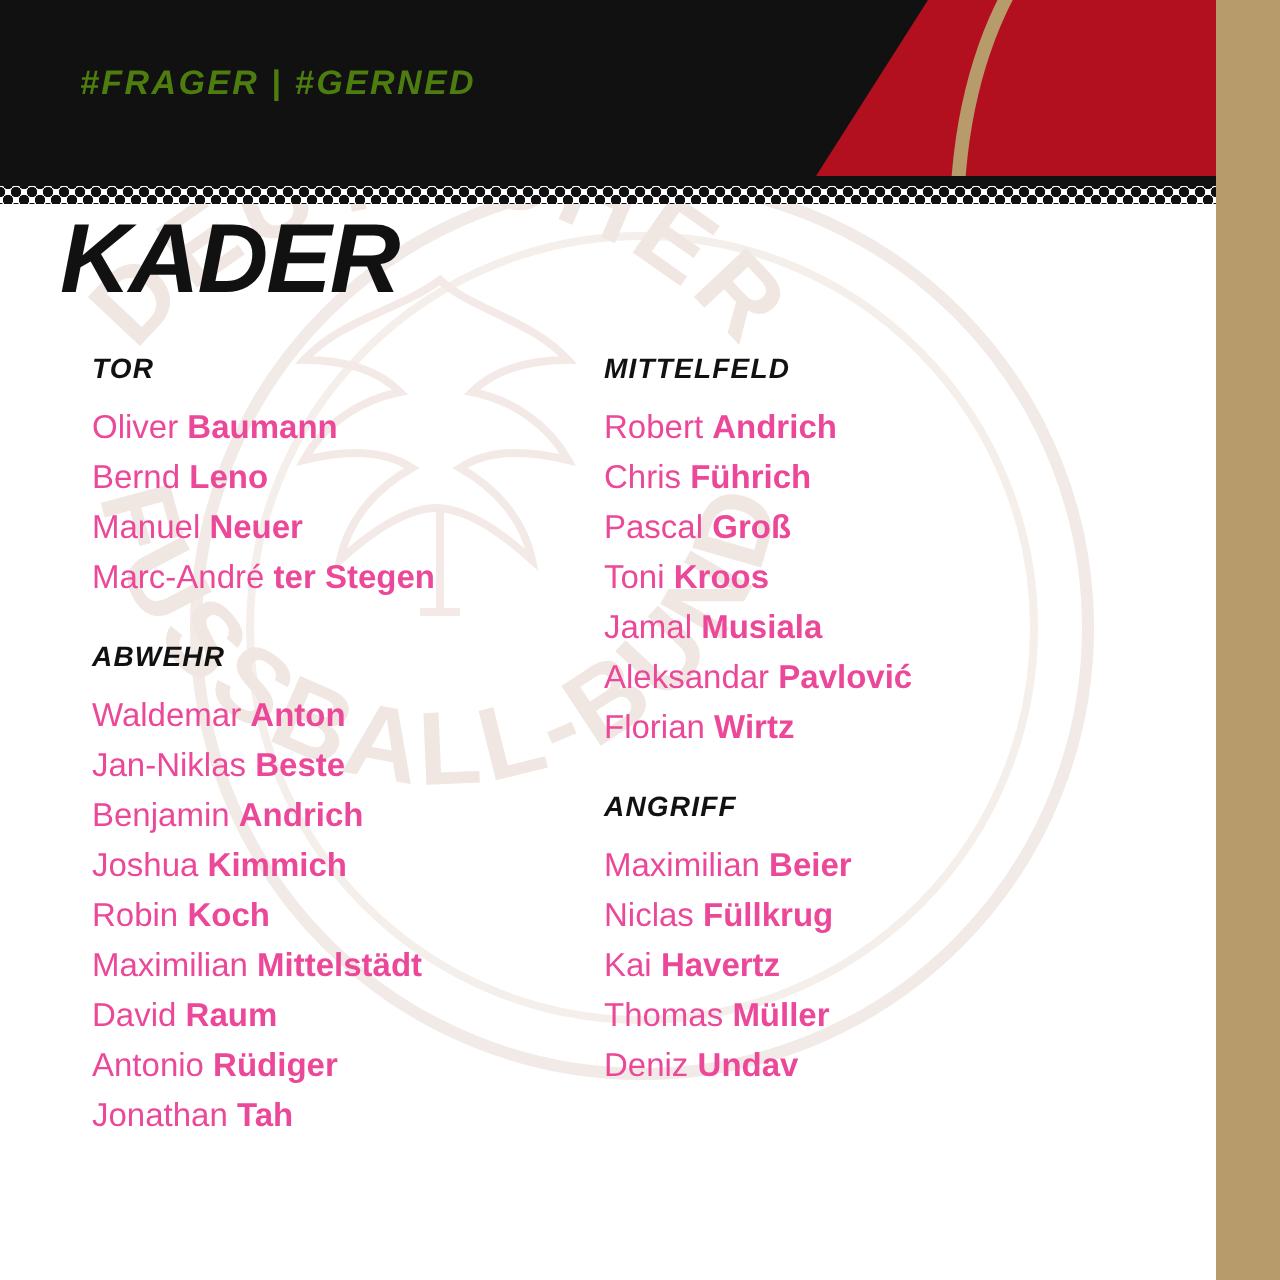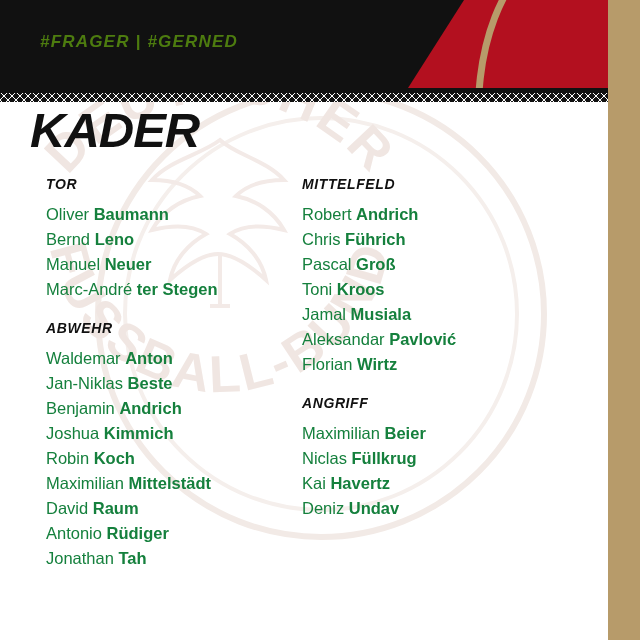--- a/index.html
+++ b/index.html
@@ -189,21 +189,21 @@
     font-style: italic;
     letter-spacing: 0.6px;
     color: #111111;
     margin: 0 16px 10px 0;
   }
   .group-title.spaced { margin-top: 18px; }
 
   .player {
     font-size: 16.5px;
     line-height: 25px;
-    color: #15803d;
+    color: #ec4899;
     white-space: nowrap;
   }
   .player .first { font-weight: normal; }
   .player .last { font-weight: bold; }
 </style>
 </head>
 <body>
 
 <div class="poster">
 
@@ -331,20 +331,23 @@
         <div class="player">
           <span class="first">Maximilian </span><span class="last">Beier</span>
         </div>
         <div class="player">
           <span class="first">Niclas </span><span class="last">Füllkrug</span>
         </div>
         <div class="player">
           <span class="first">Kai </span><span class="last">Havertz</span>
         </div>
         <div class="player">
+          <span class="first">Thomas </span><span class="last">Müller</span>
+        </div>
+        <div class="player">
           <span class="first">Deniz </span><span class="last">Undav</span>
         </div>
       </div>
 
     </div>
 
   </div>
 
 </div>
 

